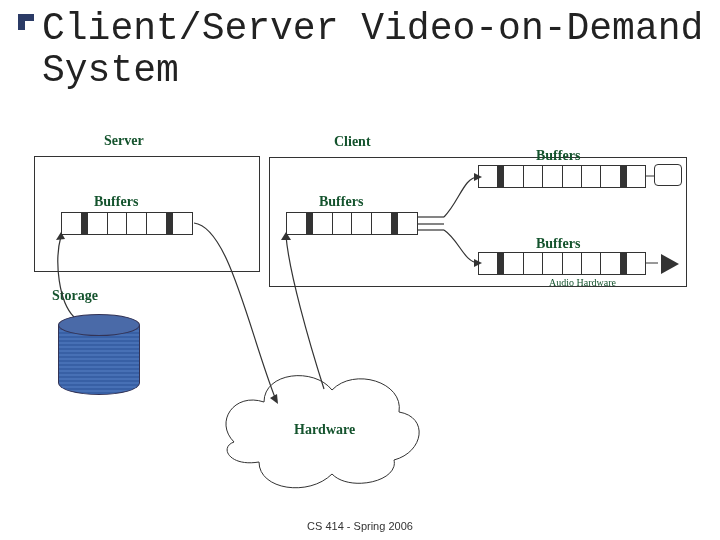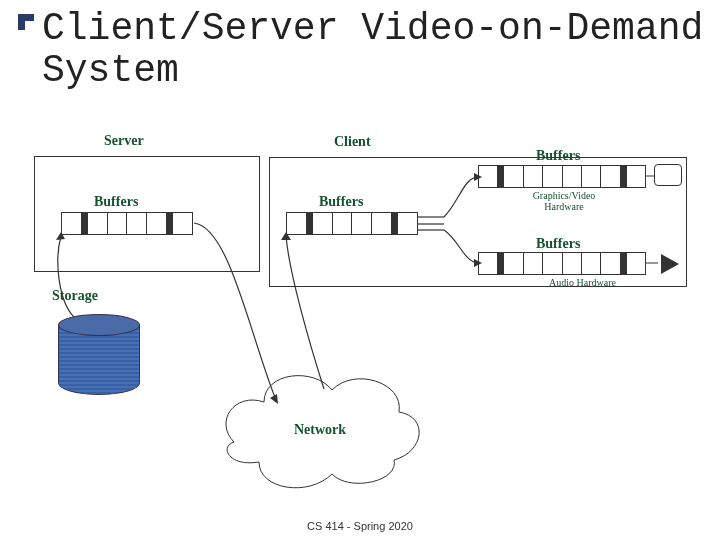--- a/index.html
+++ b/index.html
@@ -69,22 +69,20 @@
       <div class="thick"></div>
       <div class="cell"></div>
       <div class="cell"></div>
       <div class="cell"></div>
       <div class="cell"></div>
       <div class="cell"></div>
       <div class="cell"></div>
       <div class="thick"></div>
       <div class="cell"></div>
   </div>
-  <div class="label tiny" style="left:490px;top:58px;white-space:pre;text-align:center;width:80px;">Graphics/Video
-Hardware</div>
   <div class="monitor" style="left:620px;top:32px;"></div>
 
   <div class="label bold small" style="left:502px;top:104px;">Buffers</div>
   <div class="buffer" style="left:444px;top:120px;width:168px;height:23px;">
     <div class="cell"></div>
       <div class="thick"></div>
       <div class="cell"></div>
       <div class="cell"></div>
       <div class="cell"></div>
       <div class="cell"></div>
@@ -119,17 +117,17 @@
     <path d="M 410 85  C 425 70, 430 45, 444 45" fill="none" stroke="#333" stroke-width="1.2"></path>
     <polygon points="448,45 440,41 440,49" fill="#333"></polygon>
 
     <path d="M 410 98 C 425 108, 430 130, 444 131" fill="none" stroke="#333" stroke-width="1.2"></path>
     <polygon points="448,131 440,127 440,135" fill="#333"></polygon>
 
     <line x1="612" y1="44" x2="620" y2="44" stroke="#333" stroke-width="1"></line>
 
     <line x1="612" y1="131" x2="624" y2="131" stroke="#333" stroke-width="1"></line>
   </svg>
-  <div class="label bold small" style="left:260px;top:290px;">Network</div>
+  <div class="label bold small" style="left:260px;top:290px;">Hardware</div>
 
 </div>
 
-<div class="footer">CS 414 - Spring 2020</div>
+<div class="footer">CS 414 - Spring 2006</div>
 
 </body></html>

